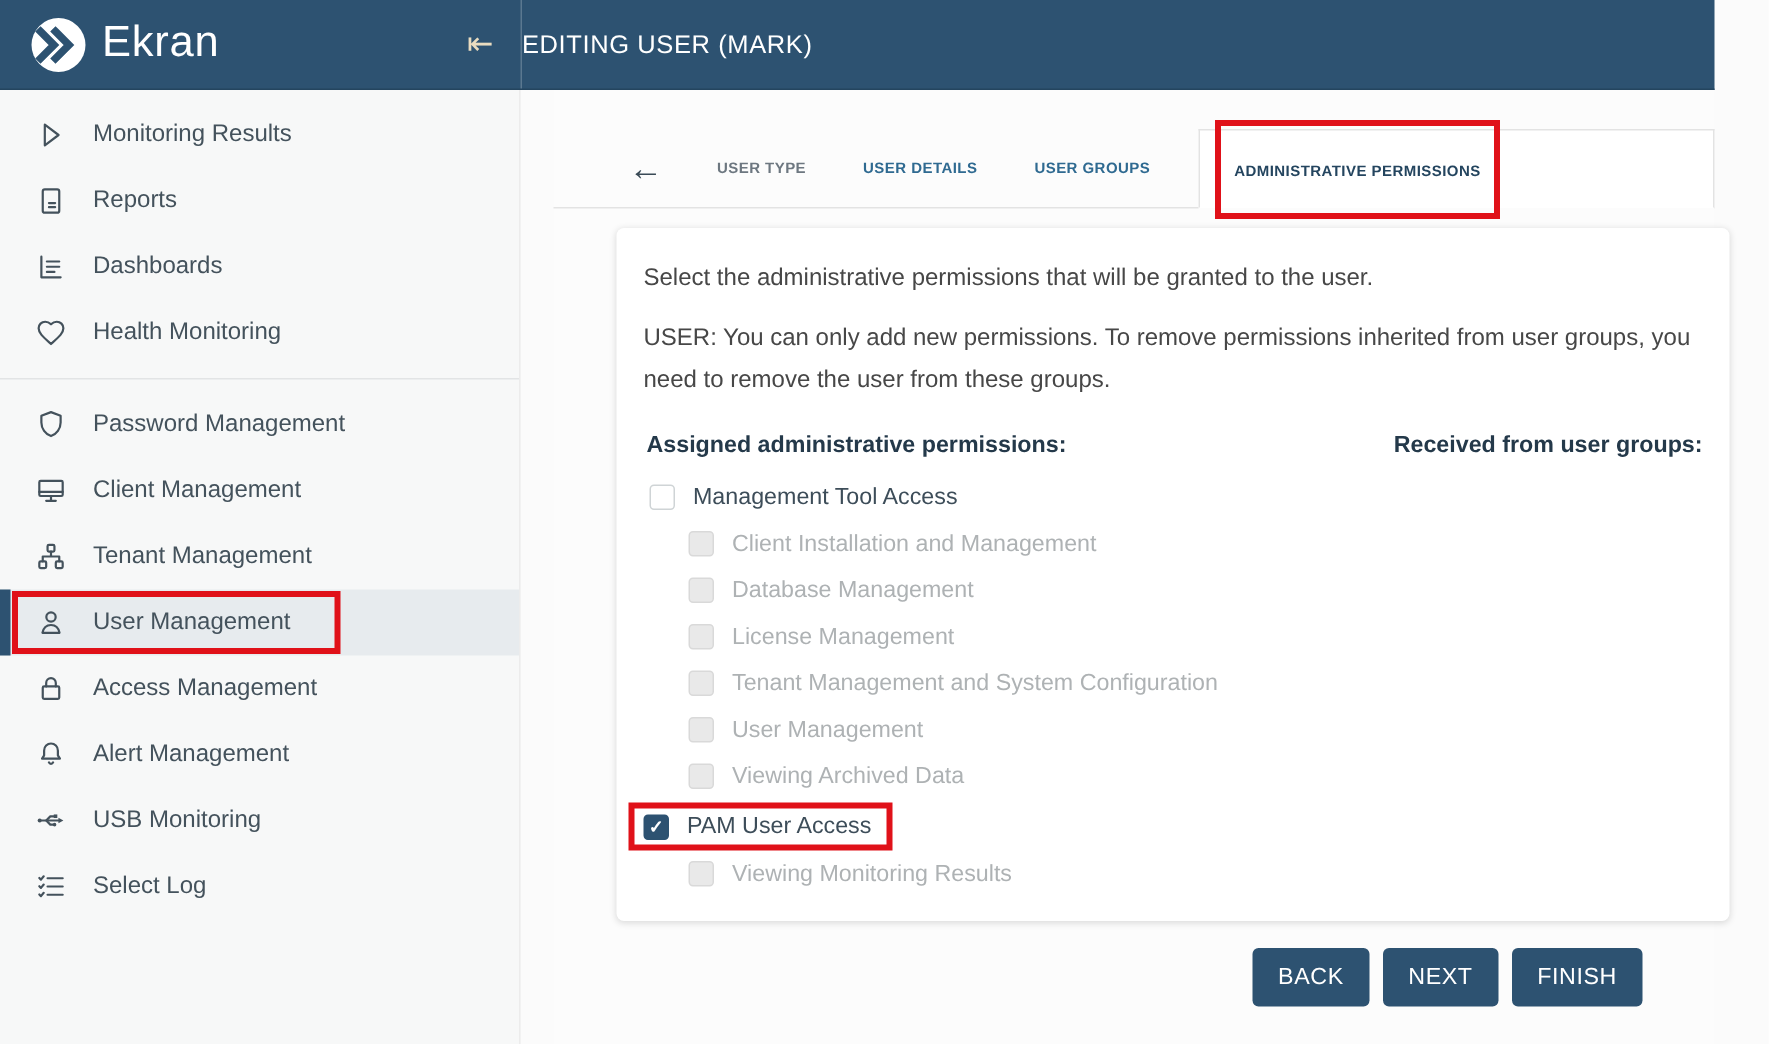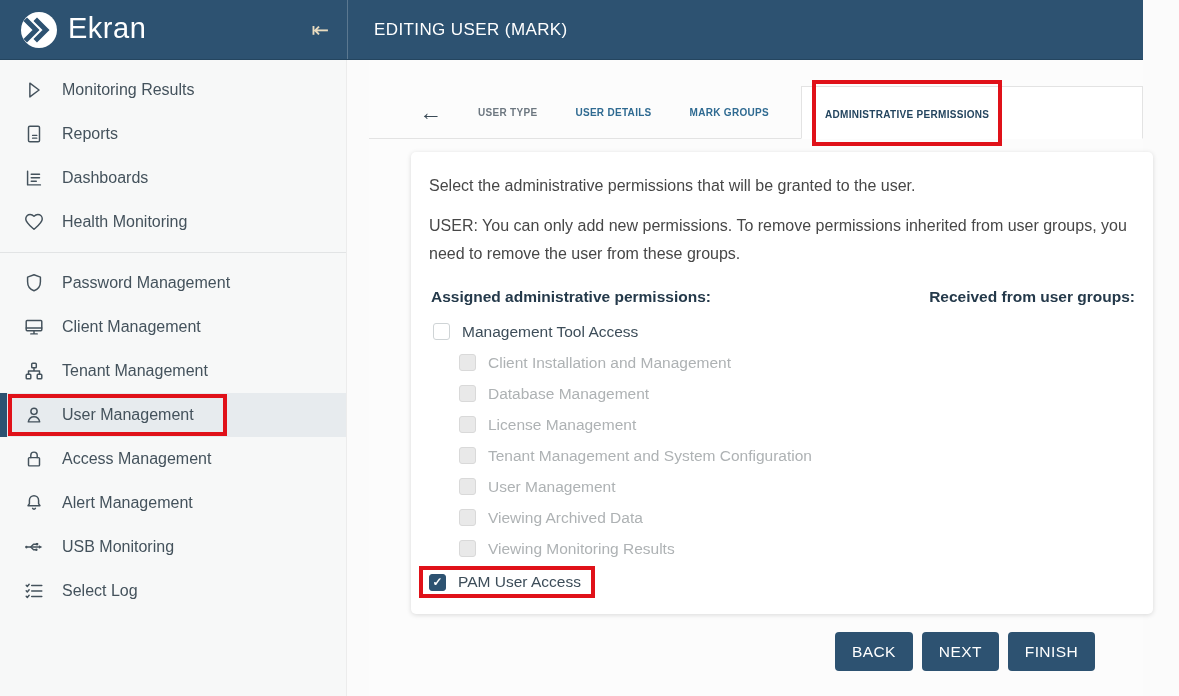--- a/index.html
+++ b/index.html
@@ -11,21 +11,21 @@
     color:#3d4d59;
   }
   .app { position:relative; width:1143px; height:696px; display:flex; flex-direction:column; }
 
   
   .topbar { height:60px; display:flex; flex:0 0 60px; background:#2d5271; border-bottom:1px solid #24455f; }
   .brand-zone { width:347px; flex:0 0 347px; display:flex; align-items:center; padding:0 14px 0 20px; position:relative; }
   .logo-circle { width:38px; height:38px; flex:0 0 38px; }
   .brand-text { color:#ffffff; font-size:29px; font-weight:500; letter-spacing:0.5px; margin-left:10px; margin-top:-3px; }
   .collapse-btn { margin-left:auto; color:#e9dcc0; font-size:21px; cursor:pointer; line-height:1; padding:4px; }
-  .title-zone { flex:1; display:flex; align-items:center; padding-left:26px; border-left:1px solid rgba(255,255,255,0.22); }
+  .title-zone { flex:1; display:flex; align-items:center; border-left:1px solid rgba(255,255,255,0.22); }
   .page-title { color:#ffffff; font-size:17px; letter-spacing:0.4px; font-weight:400; }
 
   
   .content { flex:1; display:flex; min-height:0;gap:22px; }
 
   
   .sidebar { width:347px; flex:0 0 347px; background:#f7f8f8; border-right:1px solid #ececec; padding-top:8px; }
   .side-group { padding:0; }
   .side-sep { border:none; border-top:1px solid #e2e4e5; margin:8px 0; }
   .side-item { height:44px; display:flex; align-items:center; padding-left:22px; cursor:pointer; position:relative; }
@@ -229,21 +229,21 @@
         </div>
       </div>
     </div>
 
     <div class="main">
 
       <div class="tabs-row">
         <span class="back-arrow">←</span>
         <span class="tab muted">USER TYPE</span>
         <span class="tab link">USER DETAILS</span>
-        <span class="tab link">MARK GROUPS</span>
+        <span class="tab link">USER GROUPS</span>
         <div class="tab-active-box">
           <span class="tab-active-frame">
             <span class="tab active">ADMINISTRATIVE PERMISSIONS</span>
           </span>
         </div>
       </div>
 
       <div class="card">
         <p class="intro">Select the administrative permissions that will be granted to the user.</p>
         <p class="note">USER: You can only add new permissions. To remove permissions inherited from user groups, you need to remove the user from these groups.</p>
@@ -283,28 +283,28 @@
           <label class="perm-row indent disabled">
             <span class="cbx disabled"></span>
             <span class="plbl">User Management</span>
           </label>
 
           <label class="perm-row indent disabled">
             <span class="cbx disabled"></span>
             <span class="plbl">Viewing Archived Data</span>
           </label>
 
-          <label class="perm-row indent disabled">
-            <span class="cbx disabled"></span>
-            <span class="plbl">Viewing Monitoring Results</span>
-          </label>
-
           <label class="perm-row annotated">
             <span class="cbx checked"></span>
             <span class="plbl">PAM User Access</span>
+          </label>
+
+          <label class="perm-row indent disabled">
+            <span class="cbx disabled"></span>
+            <span class="plbl">Viewing Monitoring Results</span>
           </label>
 
         </div>
       </div>
 
       <div class="btn-row">
         <button class="btn">BACK</button>
         <button class="btn">NEXT</button>
         <button class="btn">FINISH</button>
       </div>

